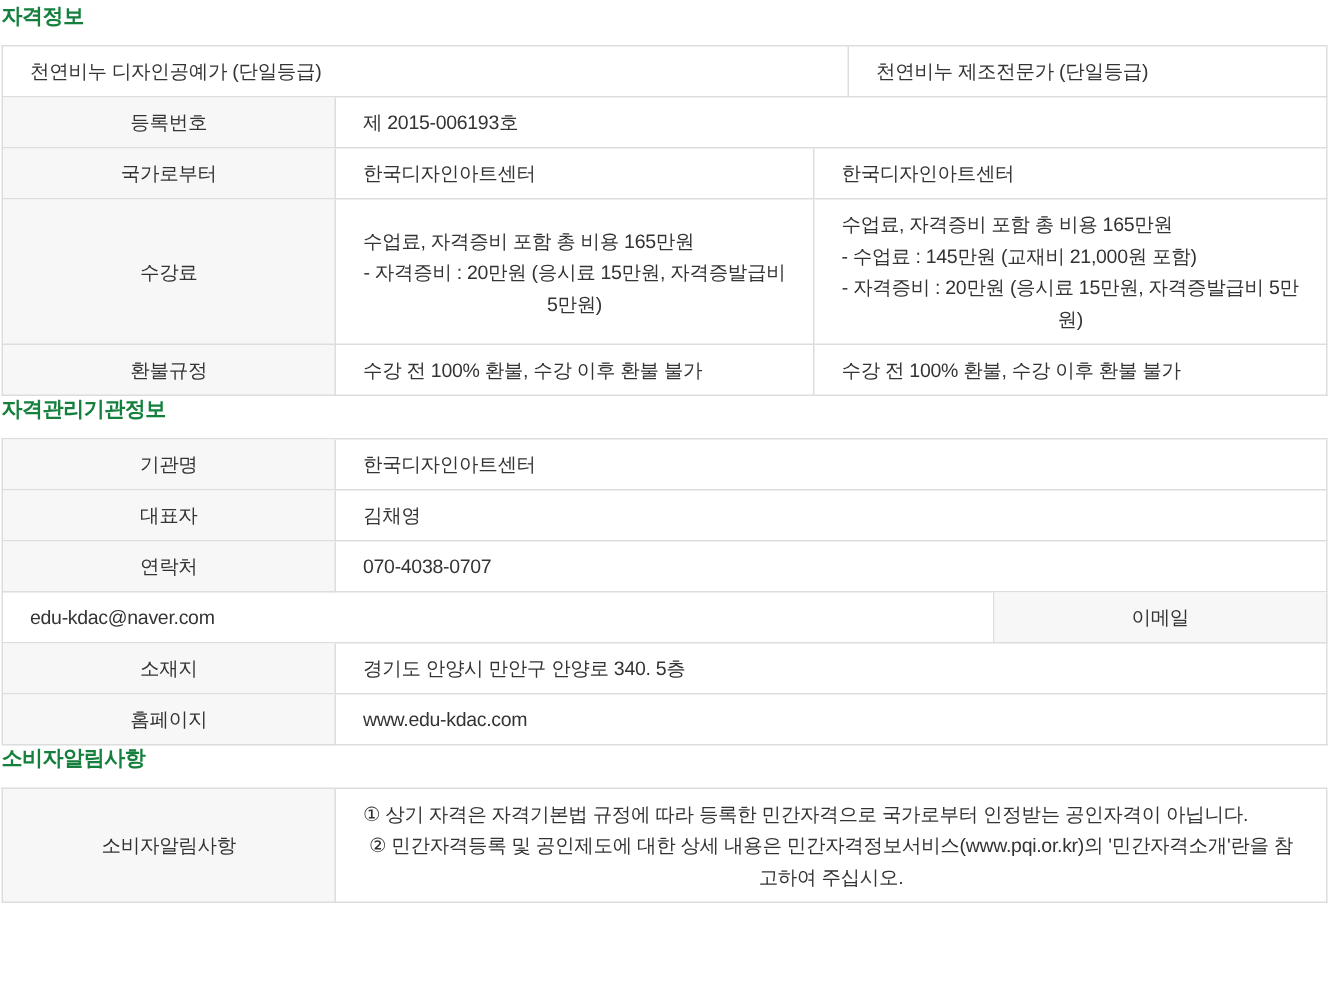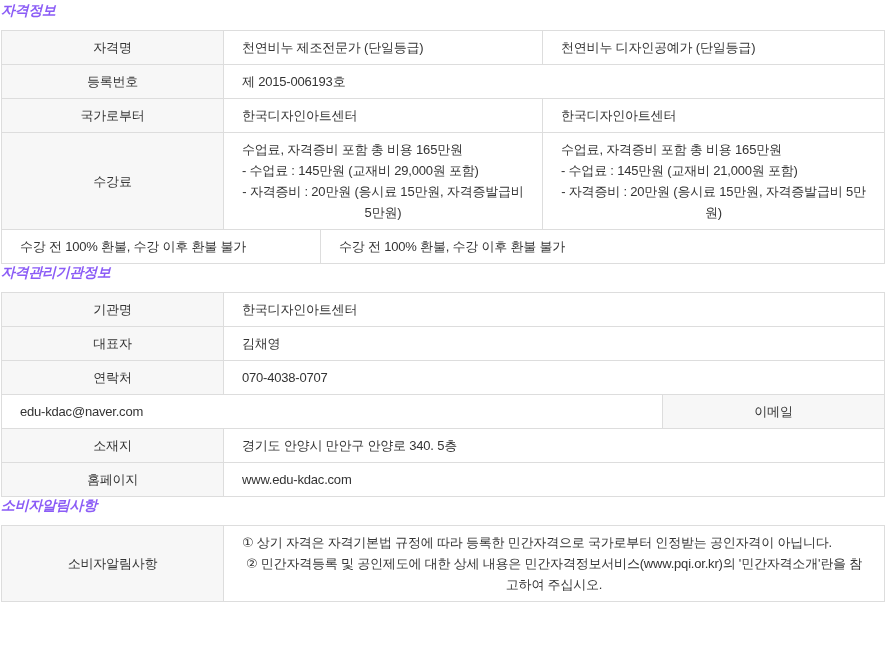--- a/index.html
+++ b/index.html
@@ -14,23 +14,22 @@
     margin: 0 0 0 1px;
     padding-top: 2px;
     box-sizing: border-box;
   }
   section { margin: 0; }
   section + section { }
   .tbl-title {
     margin: 0 0 10px 0;
     font-size: 14px;
     font-weight: bold;
-    color: #8b5cf6;
+    color: #15803d;
     letter-spacing: -0.3px;
-    font-style: italic;
   }
   .tbl {
     border-top: 1px solid #dddddd;
     border-left: 1px solid #dddddd;
     width: 100%;
     box-sizing: border-box;
   }
   .row {
     display: flex;
     align-items: stretch;
@@ -73,51 +72,50 @@
 </head>
 <body>
 
 <div class="wrap">
 
   <section>
     <h3 class="tbl-title">자격정보</h3>
     <div class="tbl three-col">
 
       <div class="row">
-        <div class="cell label">자격명</div>
+        <div class="cell value v2">천연비누 디자인공예가 (단일등급)</div>
         <div class="cell value v1">천연비누 제조전문가 (단일등급)</div>
-        <div class="cell value v2">천연비누 디자인공예가 (단일등급)</div>
       </div>
 
       <div class="row">
         <div class="cell label">등록번호</div>
         <div class="cell value v2">제 2015-006193호</div>
       </div>
 
       <div class="row">
         <div class="cell label">국가로부터</div>
         <div class="cell value v1">한국디자인아트센터</div>
         <div class="cell value v2">한국디자인아트센터</div>
       </div>
 
       <div class="row">
         <div class="cell label">수강료</div>
         <div class="cell value v1">
           <span class="line">수업료, 자격증비 포함 총 비용 165만원</span>
-          <span class="line">- 수업료 : 145만원 (교재비 29,000원 포함)</span>
           <span class="line">- 자격증비 : 20만원 (응시료 15만원, 자격증발급비 5만원)</span>
         </div>
         <div class="cell value v2">
           <span class="line">수업료, 자격증비 포함 총 비용 165만원</span>
           <span class="line">- 수업료 : 145만원 (교재비 21,000원 포함)</span>
           <span class="line">- 자격증비 : 20만원 (응시료 15만원, 자격증발급비 5만원)</span>
         </div>
       </div>
 
       <div class="row">
+        <div class="cell label">환불규정</div>
         <div class="cell value v1">수강 전 100% 환불, 수강 이후 환불 불가</div>
         <div class="cell value v2">수강 전 100% 환불, 수강 이후 환불 불가</div>
       </div>
 
     </div>
   </section>
 
   <section>
     <h3 class="tbl-title">자격관리기관정보</h3>
     <div class="tbl">

